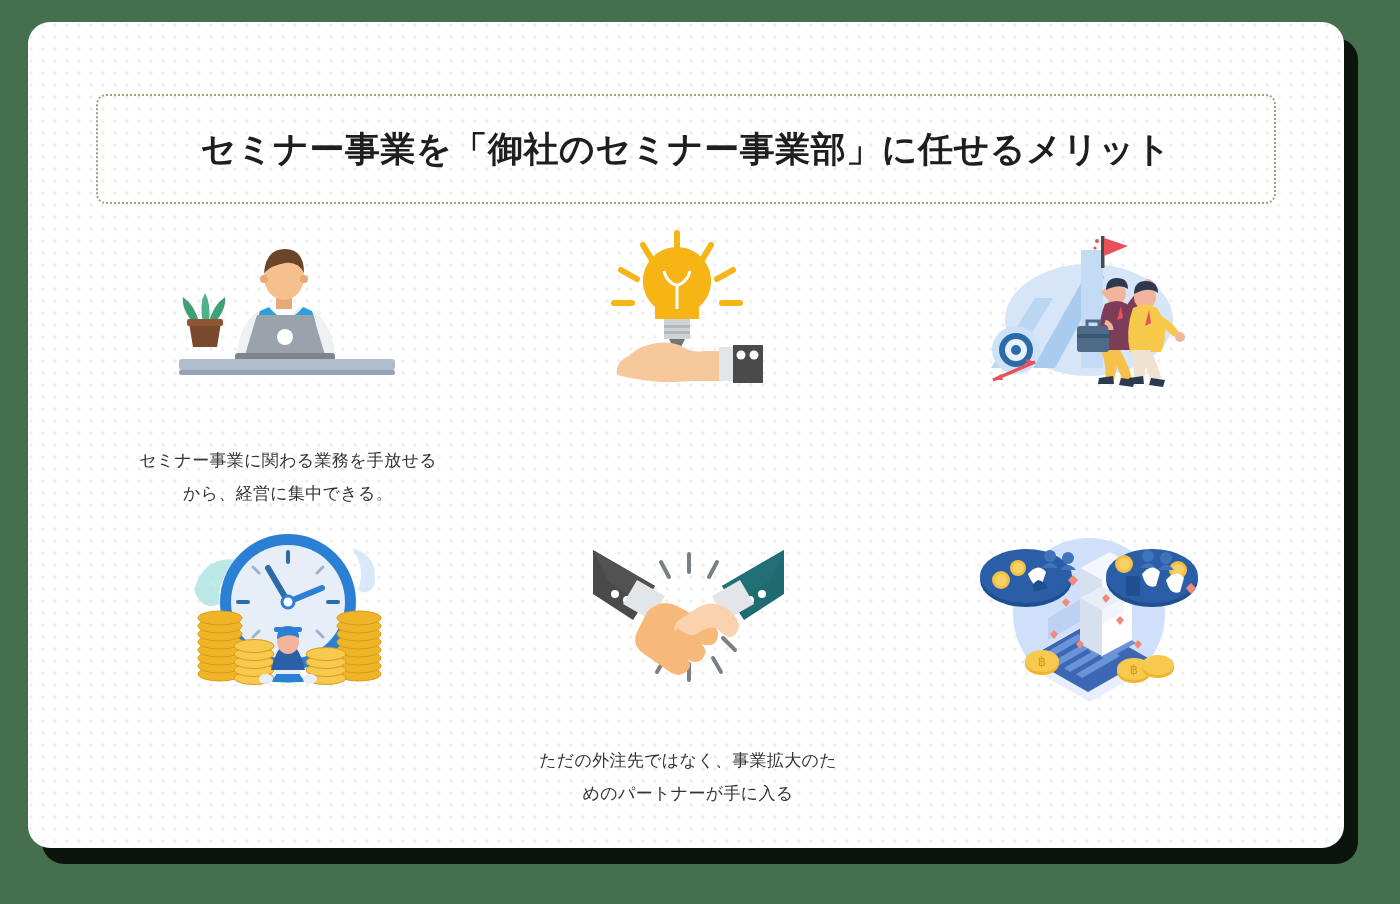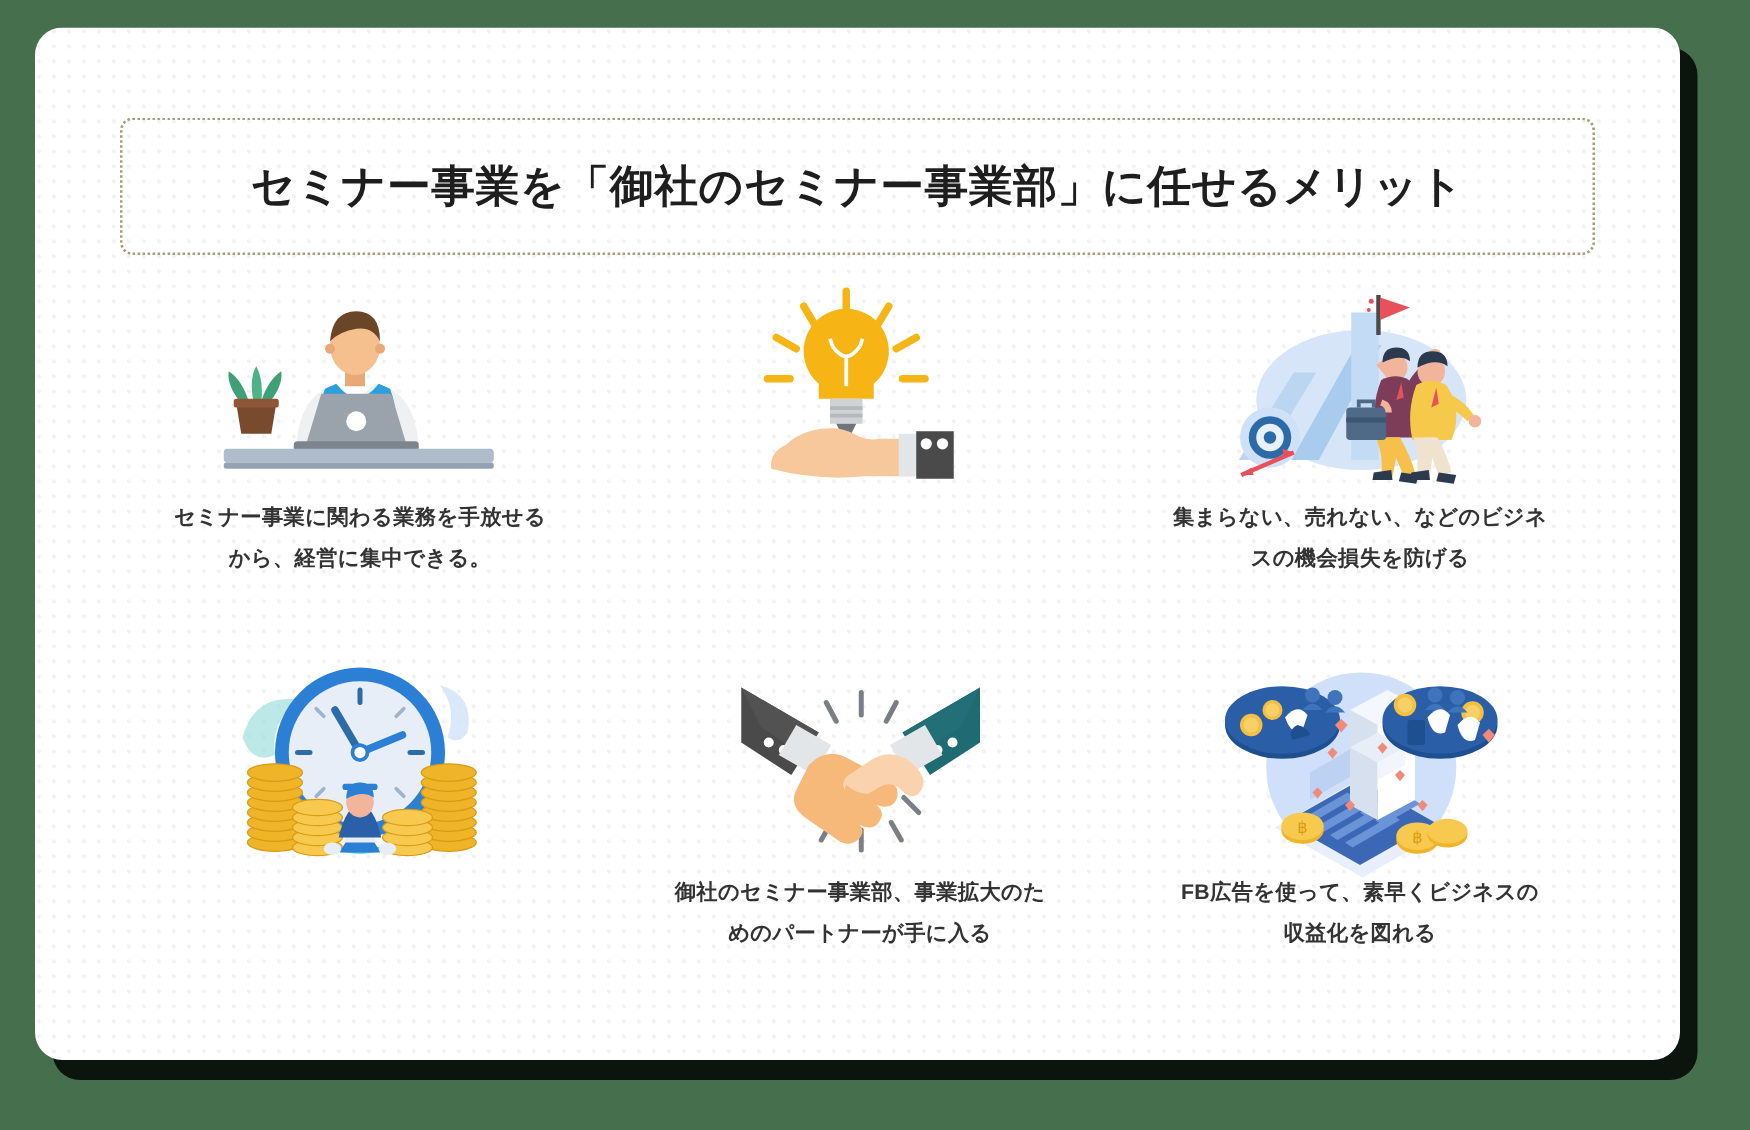--- a/index.html
+++ b/index.html
@@ -71,24 +71,25 @@
     width: 260px;
     position: relative;
     display: flex;
     align-items: center;
     justify-content: center;
   }
   .caption {
     width: 300px;
     text-align: center;
     font-size: 17px;
-    font-weight: bold;
+    font-weight: normal;
     line-height: 1.95;
     color: #333333;
     letter-spacing: 0.3px;
+    margin-top: 47px;
   }
 
   svg { display: block; overflow: visible; }
 </style>
 </head>
 <body>
 
 <div id="card">
 
   <div id="title-box">
@@ -225,21 +226,20 @@
             <path d="M176 88 l-4 16 l6 -3 z" fill="#e8505b"></path>
             <path d="M158 128 q4 16 3 30 l10 1 l4 -31 z" fill="#efe3cf"></path>
             <path d="M177 128 q8 14 11 28 l-10 3 l-11 -31 z" fill="#efe3cf"></path>
             <path d="M156 156 l14 -2 l1 8 l-16 0 z" fill="#2b3a4f"></path>
             <path d="M178 156 l14 2 l-2 7 l-14 -2 z" fill="#2b3a4f"></path>
             <path d="M184 92 q14 6 22 18 l-5 5 q-10 -10 -20 -14 z" fill="#f6c94a"></path>
             <circle cx="207" cy="115" r="5" fill="#f2b49a"></circle>
           </g>
         </svg>
       </div>
-      <div class="caption">集まらない、売れない、などのビジネスの機会損失を防げる</div>
     </div>
 
     <div class="cell">
       <div class="art">
         <svg width="225" height="175" viewBox="0 0 225 175">
 
           <path d="M18 68 q10 -36 46 -30 q-24 16 -20 44 q-18 8 -26 -14 z" fill="#9fe0dd" opacity="0.7"></path>
           <path d="M198 64 q6 -30 -22 -38 q14 20 6 42 q10 6 16 -4 z" fill="#cfe4f8" opacity="0.8"></path>
 
           <circle cx="112" cy="80" r="68" fill="#2b7fd4"></circle>
@@ -344,21 +344,21 @@
           <circle cx="169" cy="68" r="4" fill="#ffffff"></circle>
 
           <path d="M159 48 l-28 16 l14 24 l28 -16 z" fill="#e3e6e8"></path>
 
           <path d="M66 80 q14 -14 30 -6 l34 18 q10 6 6 16 q-4 8 -16 4 q8 6 2 14 q-5 7 -15 2 q5 6 -2 12 q-7 6 -16 0 l-26 -18 q-14 -10 -6 -24 z" fill="#f6b97a"></path>
 
           <path d="M148 78 q-16 -12 -32 -2 l-18 12 q-8 6 -2 14 q6 8 16 2 l10 -6 q10 -6 18 2 q10 10 16 0 q6 -10 -8 -22 z" fill="#fad3ae"></path>
           <path d="M96 96 q12 10 24 6 q-8 10 -20 6 q-8 -4 -4 -12 z" fill="#f6b97a"></path>
         </svg>
       </div>
-      <div class="caption">御社のセミナー事業部、事業拡大のためのパートナーが手に入る</div>
+      <div class="caption">ただの外注先ではなく、事業拡大のためのパートナーが手に入る</div>
     </div>
 
     <div class="cell">
       <div class="art">
         <svg width="225" height="175" viewBox="0 0 225 175">
 
           <circle cx="113" cy="92" r="76" fill="#d0e0fa"></circle>
 
           <path d="M44 140 l66 -38 l70 40 l-66 38 z" fill="#e8eefb"></path>
           <path d="M52 136 l60 -34 l60 34 l-60 34 z" fill="#3c67b5"></path>
@@ -433,17 +433,16 @@
             <ellipse cx="66" cy="139" rx="17" ry="11" fill="#f7c94e"></ellipse>
             <text x="66" y="144" font-size="13" fill="#d89b14" text-anchor="middle" font-family="DejaVu Sans, sans-serif">฿</text>
             <ellipse cx="158" cy="150" rx="17" ry="11" fill="#f0b429"></ellipse>
             <ellipse cx="158" cy="147" rx="17" ry="11" fill="#f7c94e"></ellipse>
             <text x="158" y="152" font-size="13" fill="#d89b14" text-anchor="middle" font-family="DejaVu Sans, sans-serif">฿</text>
             <ellipse cx="182" cy="146" rx="16" ry="10" fill="#f0b429"></ellipse>
             <ellipse cx="182" cy="143" rx="16" ry="10" fill="#f7c94e"></ellipse>
           </g>
         </svg>
       </div>
-      <div class="caption">FB広告を使って、素早くビジネスの収益化を図れる</div>
     </div>
 
   </div>
 </div>
 
 </body></html>

